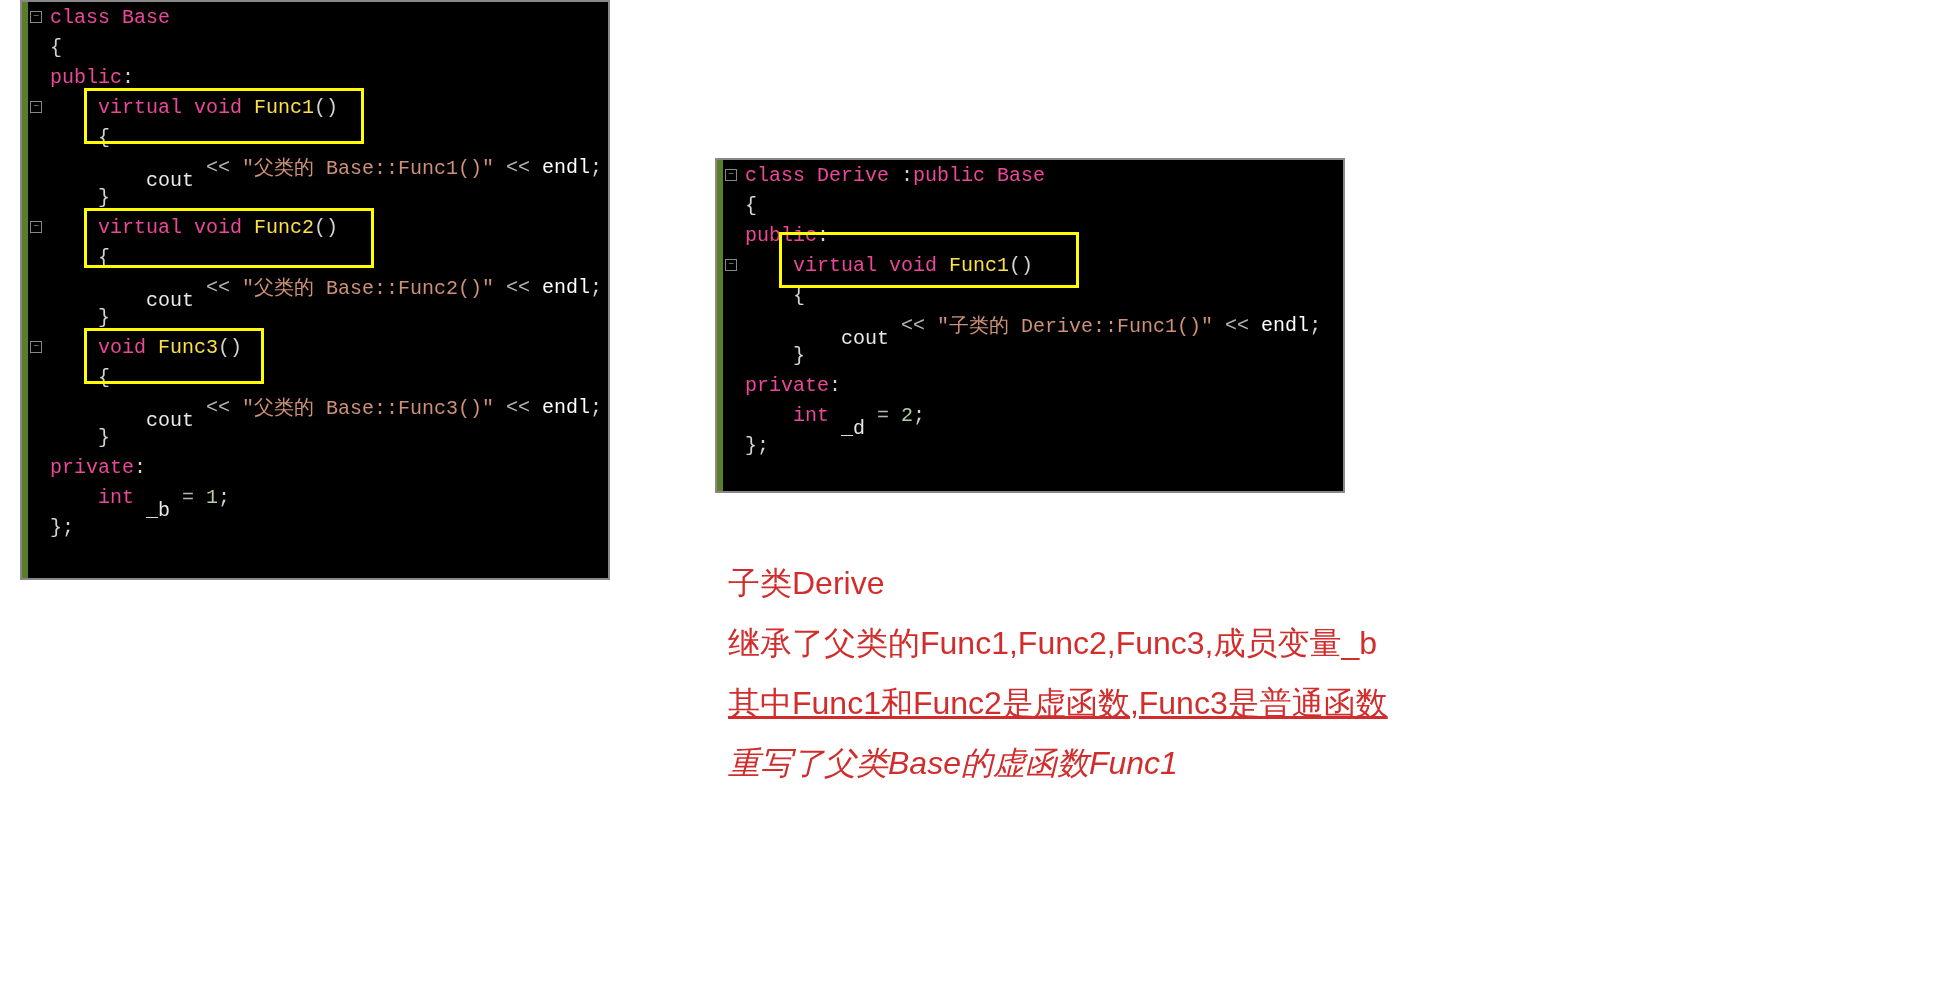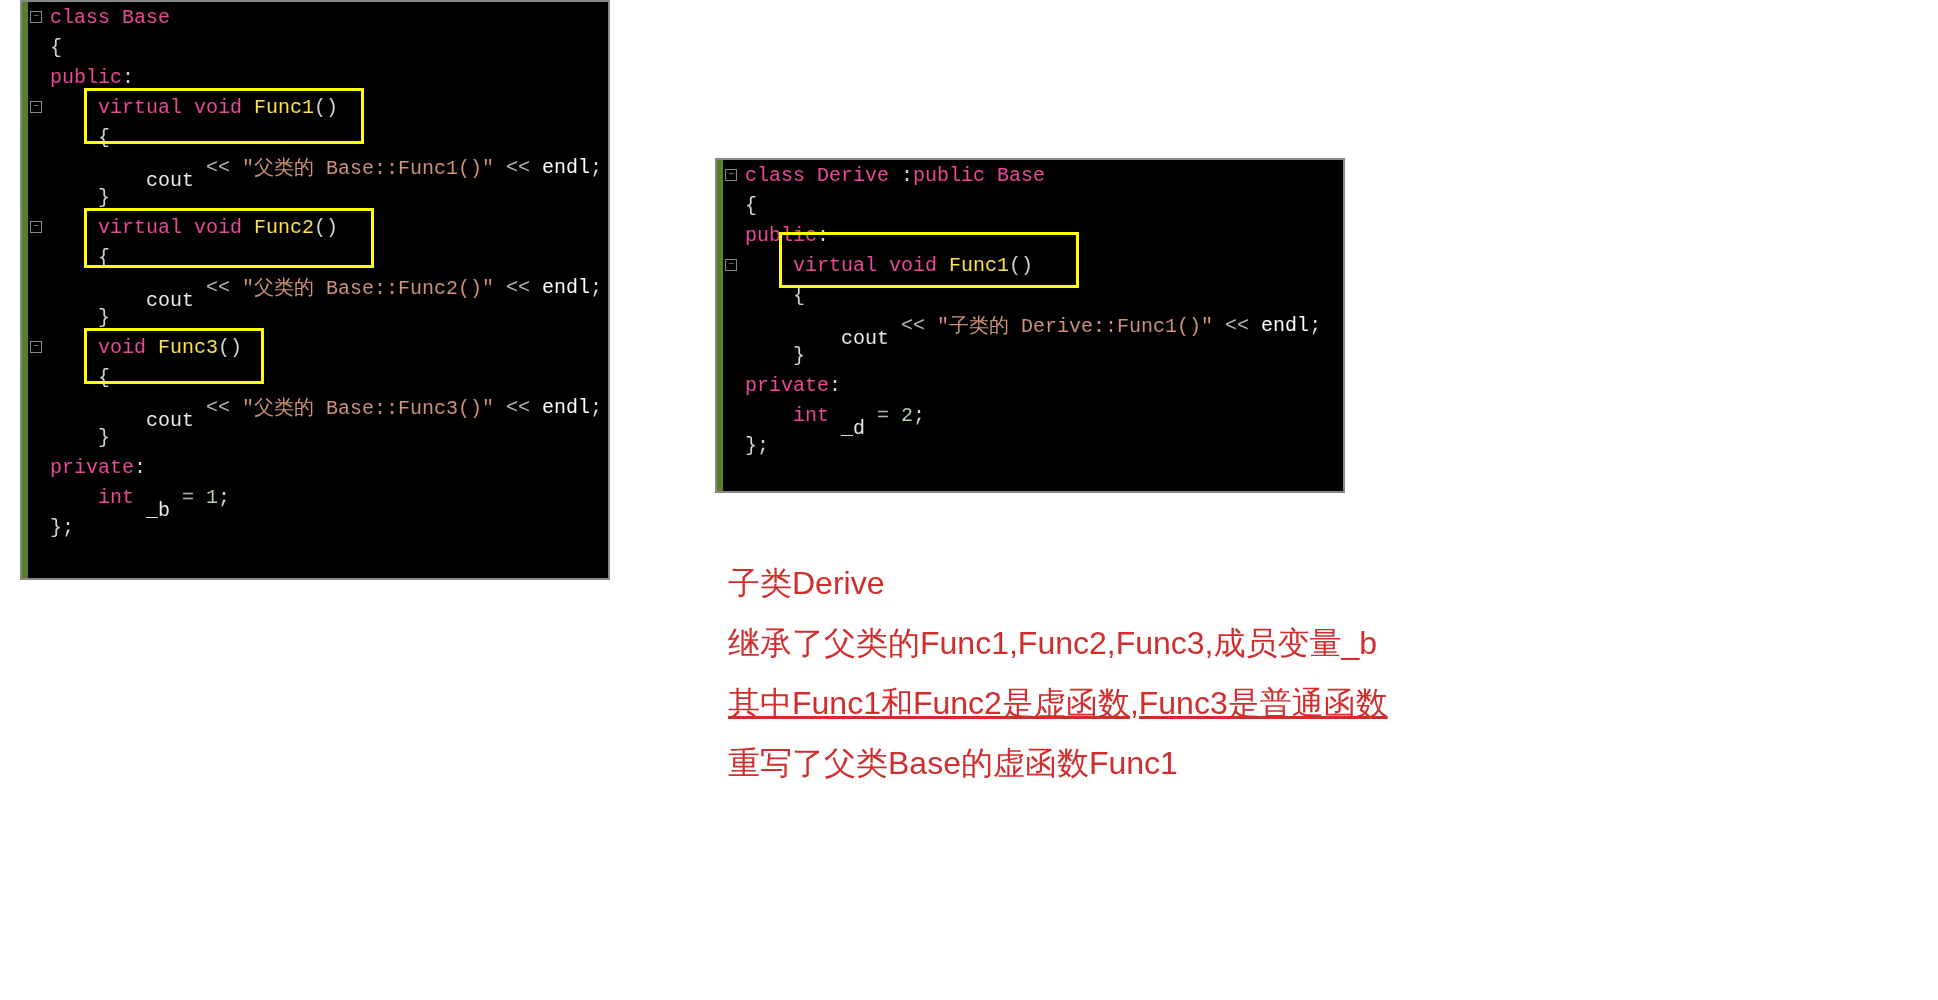--- a/index.html
+++ b/index.html
@@ -91,21 +91,21 @@
     left: 680px;
     color: #d22d2d;
     font-family: "Microsoft YaHei", "SimSun", sans-serif;
     font-size: 32px;
     line-height: 1.8;
     margin-left: 48px;
   }
   .anno-1 { top: 555px; }
   .anno-2 { top: 615px; text-align: center; }
   .anno-3 { top: 675px; text-decoration: underline; }
-  .anno-4 { top: 735px; }
+  .anno-4 { top: 735px; font-style: italic; }
 </style>
 </head>
 <body>
 
 <div class="code-panel panel-left">
   <div class="green-bar"></div>
 
   <div class="code-line">
     <span class="gutter"><span class="fold-box">−</span></span>
     <span class="tok-kw">class </span><span class="tok-type">Base</span>

